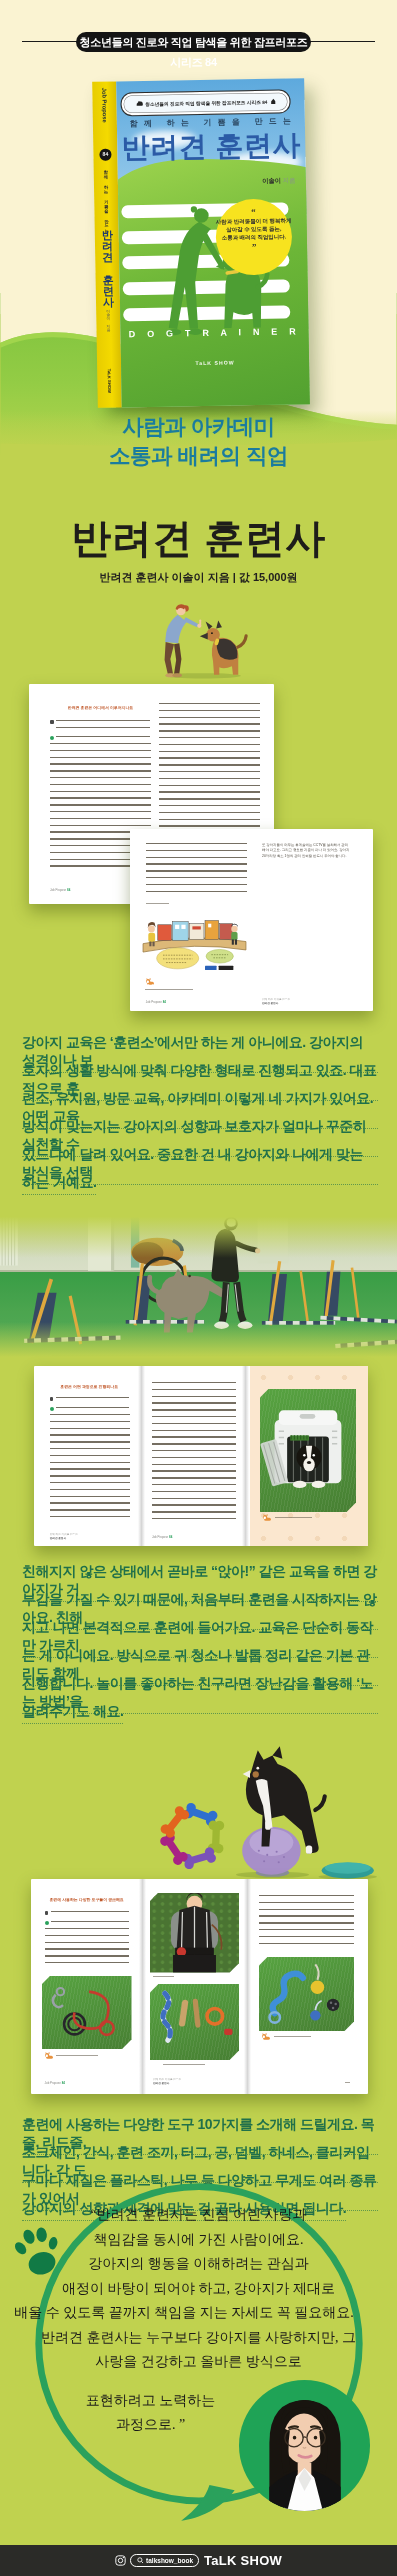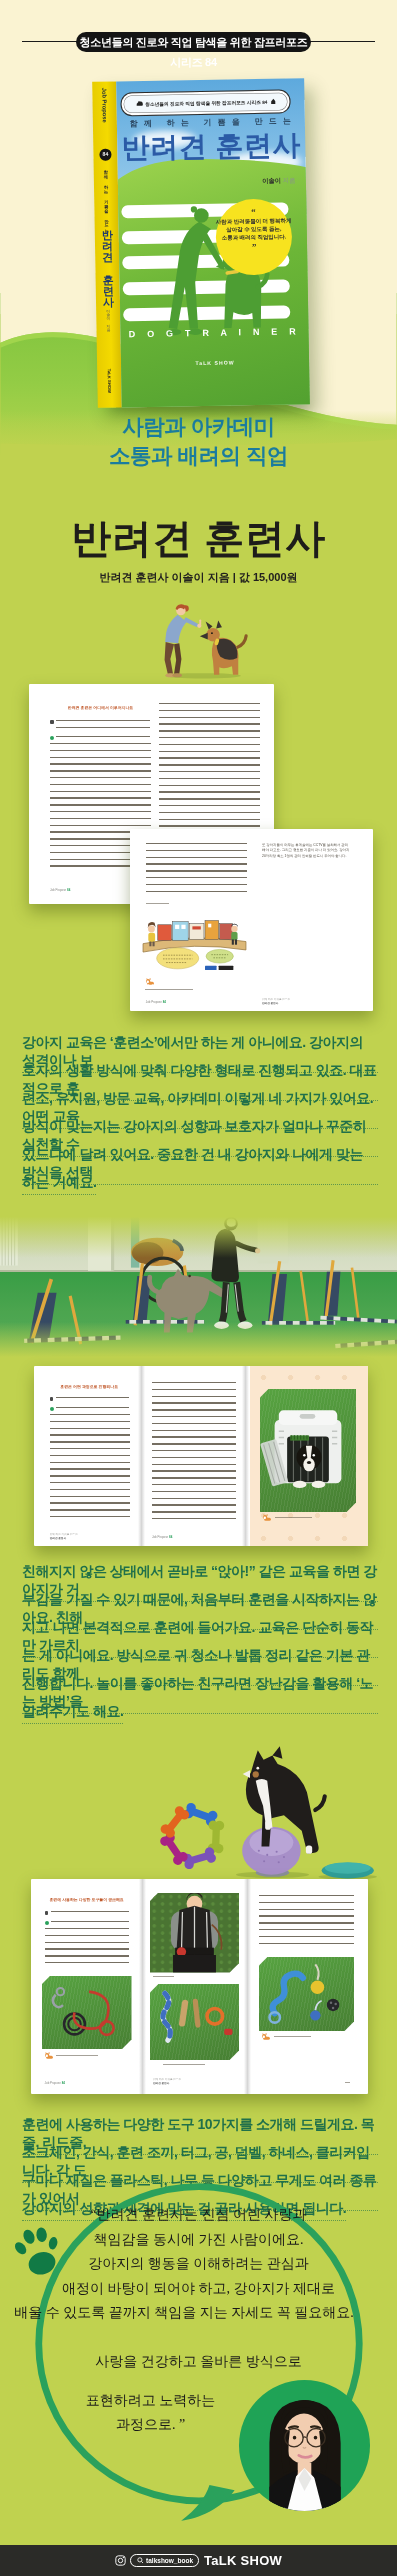--- a/index.html
+++ b/index.html
@@ -611,20 +611,21 @@
       <ellipse cx="60" cy="28" rx="10" ry="14" transform="rotate(12 60 28)"></ellipse>
       <ellipse cx="76" cy="50" rx="8" ry="12" transform="rotate(30 76 50)"></ellipse>
       <ellipse cx="44" cy="80" rx="26" ry="21"></ellipse>
     </g>
   </svg>
   <div class="qline" style="left:0;top:2206px;width:397px">“반려견 훈련사는 진심 어린 사랑과</div>
   <div class="qline" style="left:0;top:2231px;width:397px">책임감을 동시에 가진 사람이에요.</div>
   <div class="qline" style="left:0;top:2255px;width:397px">강아지의 행동을 이해하려는 관심과</div>
   <div class="qline" style="left:0;top:2280px;width:397px">애정이 바탕이 되어야 하고, 강아지가 제대로</div>
   <div class="qline" style="left:0;top:2304px;width:368px">배울 수 있도록 끝까지 책임을 지는 자세도 꼭 필요해요.</div>
+  <div class="qline" style="left:0;top:2329px;width:397px">반려견 훈련사는 누구보다 강아지를 사랑하지만, 그</div>
   <div class="qline" style="left:0;top:2353px;width:397px">사랑을 건강하고 올바른 방식으로</div>
   <div class="qline" style="left:0;top:2392px;width:301px">표현하려고 노력하는</div>
   <div class="qline" style="left:0;top:2416px;width:301px">과정으로. ”</div>
 
   <div class="abs avatar">
     <svg width="131" height="131" viewBox="0 0 250 250">
       <path d="M58,250 L58,120 Q58,40 125,38 Q192,40 194,120 L194,250 Z" fill="#18140f"></path>
       <ellipse cx="124" cy="112" rx="39" ry="48" fill="#f2cdb0"></ellipse>
       <path d="M82,86 Q90,52 126,52 Q162,54 168,90 L170,74 Q162,38 124,38 Q86,40 80,76 Z" fill="#18140f"></path>
       <path d="M85,92 q-8,44 0,86 l14,-6 q-8,-36 -2,-74 z" fill="#18140f"></path>

